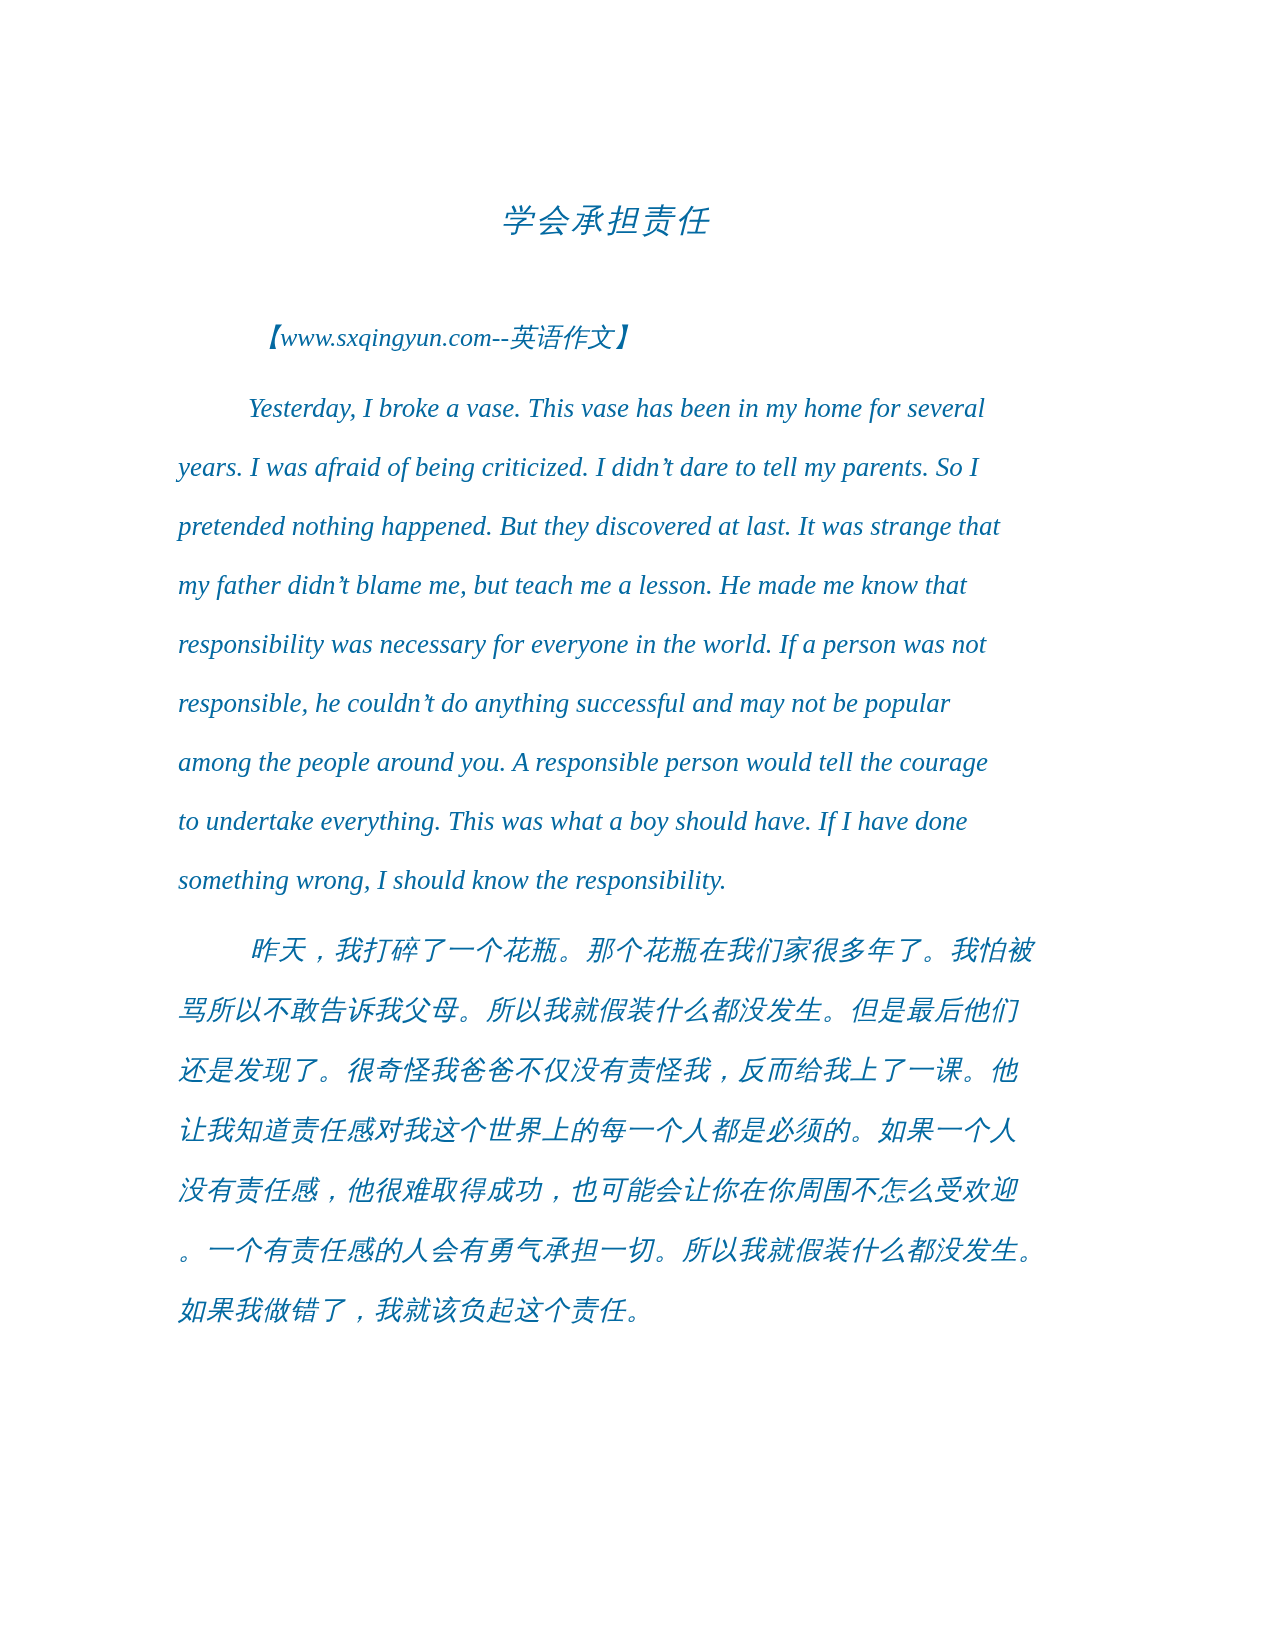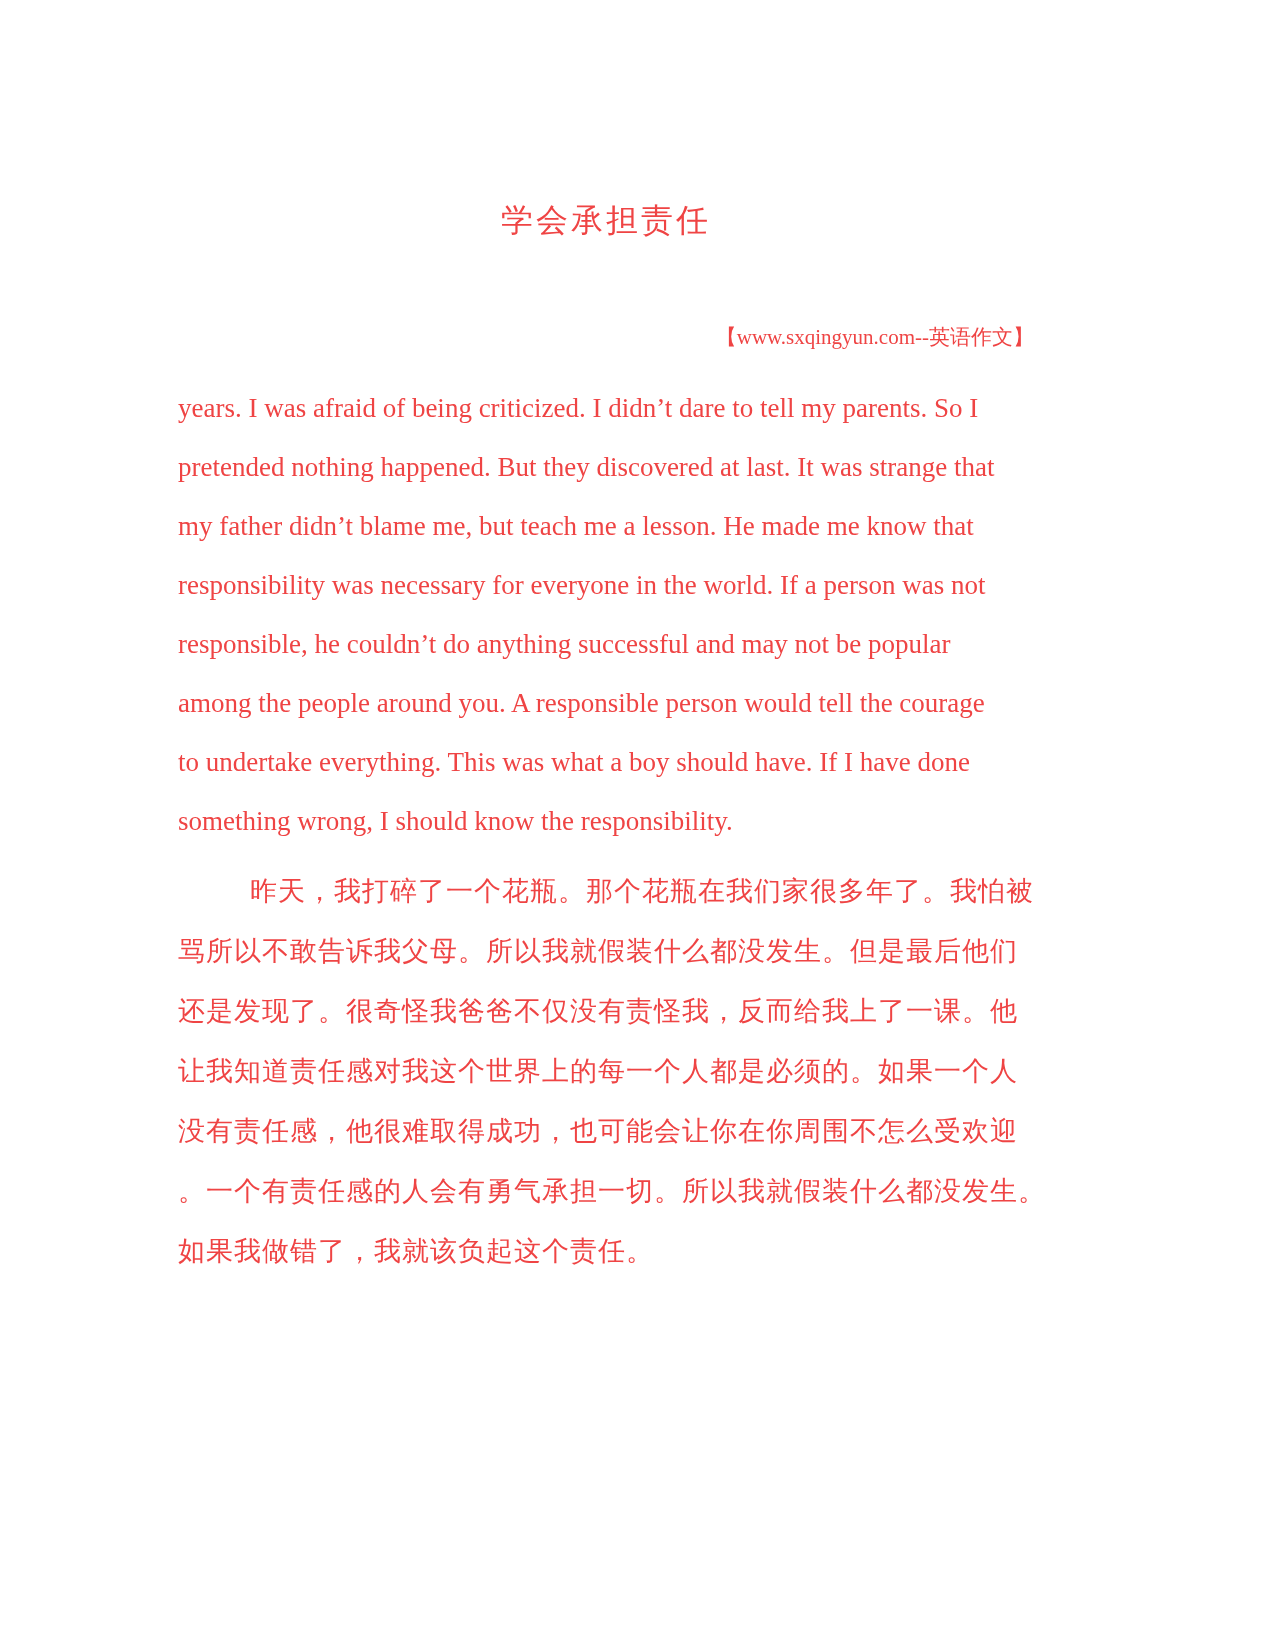--- a/index.html
+++ b/index.html
@@ -5,45 +5,45 @@
   html, body {
     margin: 0;
     padding: 0;
     background: #ffffff;
   }
   .page {
     position: relative;
     width: 1275px;
     height: 1376px;
     background: #ffffff;
-    color: #ef4444;
+    color: #0369a1;
     font-family: "Liberation Serif", serif;
     overflow: hidden;
+    font-style: italic;
   }
   .content {
     position: absolute;
     left: 178px;
     top: 0;
     width: 856px;
   }
   .doc-title {
     margin-top: 198px;
     text-align: center;
     font-family: "DejaVu Sans", "Liberation Sans", sans-serif;
     font-size: 32px;
     line-height: 44px;
     letter-spacing: 3px;
     font-weight: 500;
   }
   .source-line {
     margin-top: 66px;
-    font-size: 21px;
+    font-size: 26px;
     line-height: 59px;
     text-indent: 76px;
-    text-align: right;
   }
   .para {
     font-size: 27px;
     line-height: 59px;
   }
   .para-en {
     margin-top: 12px;
   }
   .para-cn {
     margin-top: 10px;
@@ -64,20 +64,21 @@
 <body>
 
 <div class="page">
   <div class="content">
 
     <div class="doc-title">学会承担责任</div>
 
     <div class="source-line">【www.sxqingyun.com--英语作文】</div>
 
     <div class="para para-en">
+      <div class="line first">Yesterday, I broke a vase. This vase has been in my home for several</div>
       <div class="line">years. I was afraid of being criticized. I didn’t dare to tell my parents. So I</div>
       <div class="line">pretended nothing happened. But they discovered at last. It was strange that</div>
       <div class="line">my father didn’t blame me, but teach me a lesson. He made me know that</div>
       <div class="line">responsibility was necessary for everyone in the world. If a person was not</div>
       <div class="line">responsible, he couldn’t do anything successful and may not be popular</div>
       <div class="line">among the people around you. A responsible person would tell the courage</div>
       <div class="line">to undertake everything. This was what a boy should have. If I have done</div>
       <div class="line">something wrong, I should know the responsibility.</div>
     </div>
 

